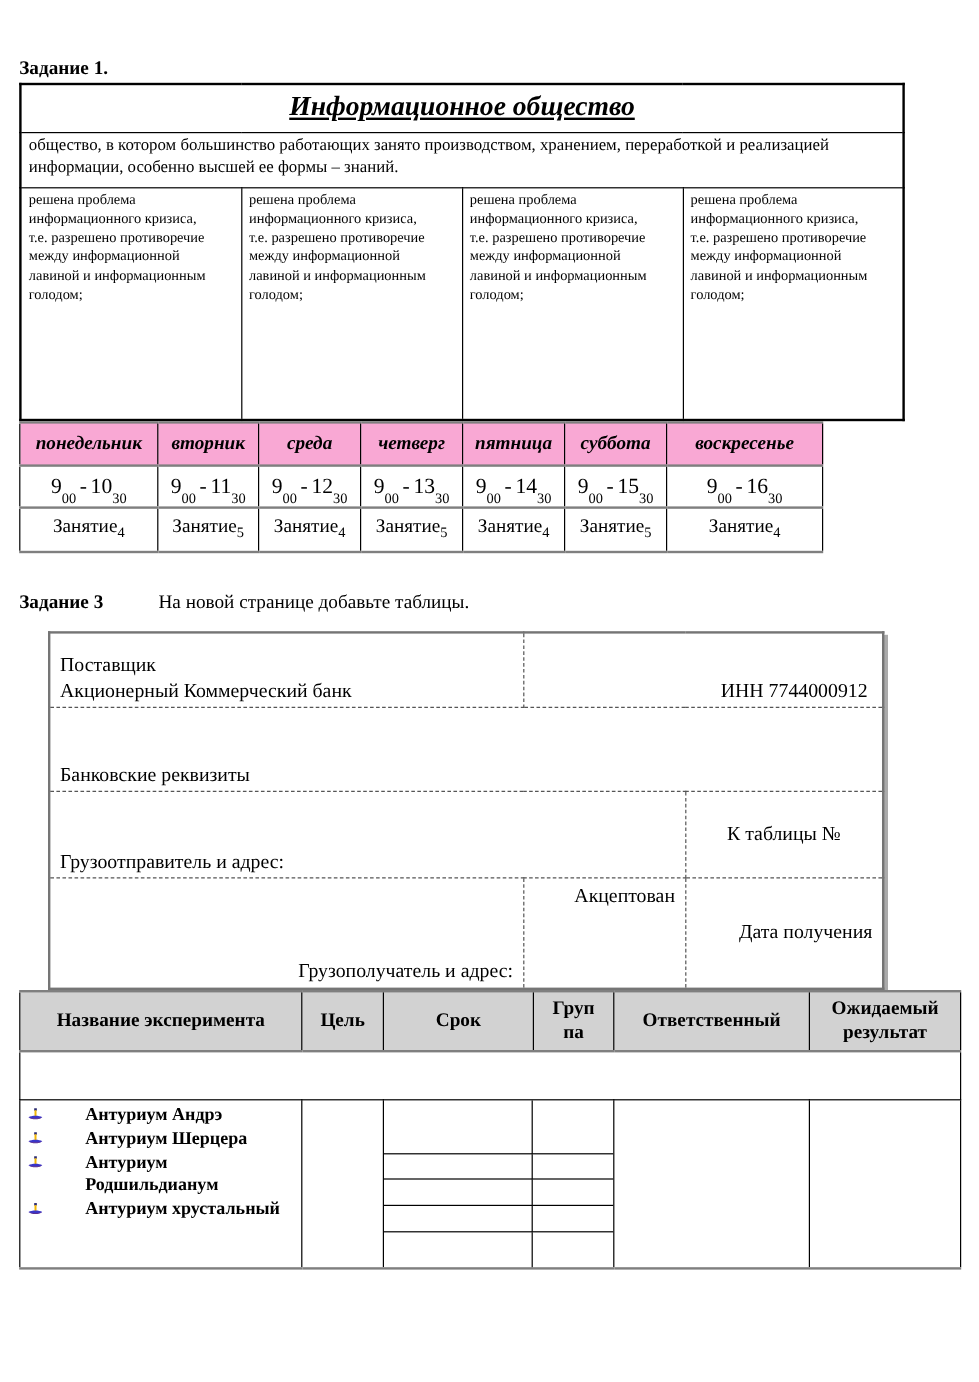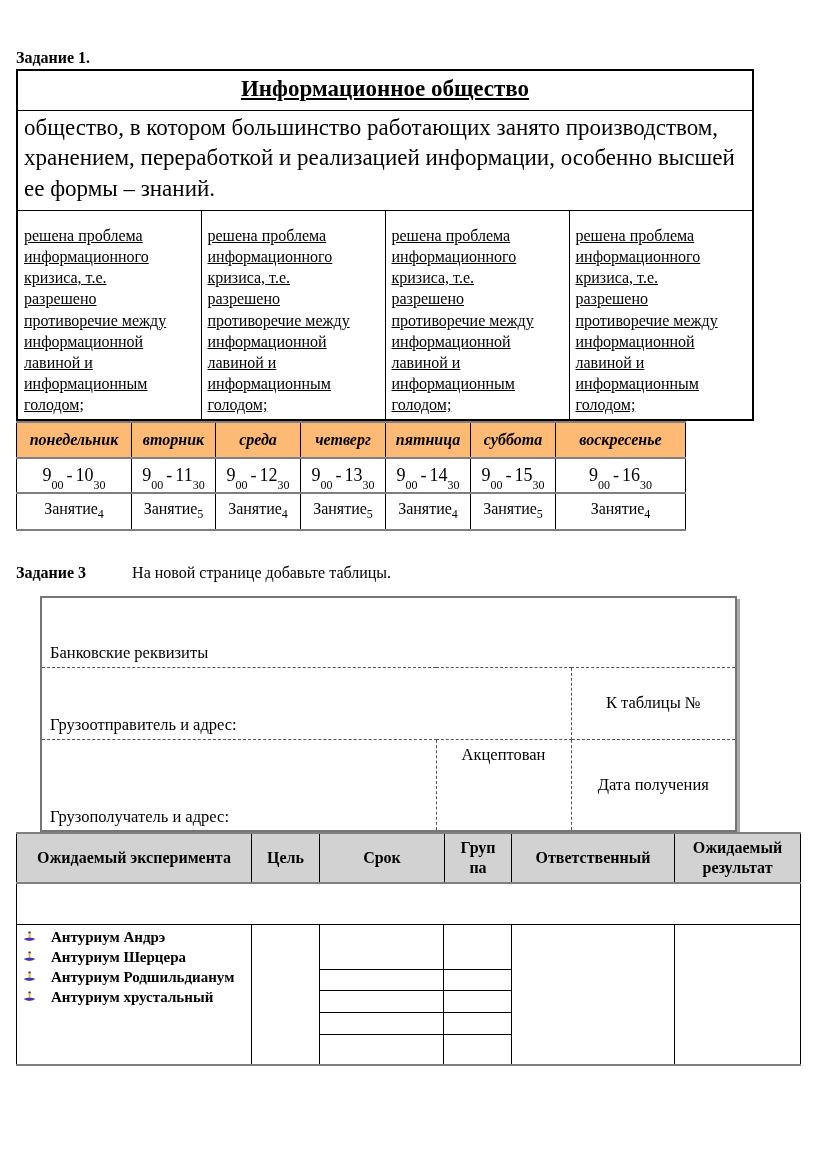--- a/index.html
+++ b/index.html
@@ -14,37 +14,37 @@
   .h-t1 { margin:0 0 2px 0; }
   .h-t2 { margin:19px 0 3px 0; }
   .h-t3 { margin:33px 0 0 0; }
   .h-t4 { margin:25px 0 7px 0; }
 
   
   table { border-collapse:collapse; }
   .t1 { width:738px; border:2px solid #000; table-layout:fixed; }
   .t1 td { border:1px solid #000; }
   .t1-title {
-    text-align:center; font-size:23px; font-weight:bold; 
+    text-align:center; font-size:23px; font-weight:bold; font-style:italic;
     text-decoration:underline; padding:5px 0 8px 0;
   }
-  .t1-desc { font-size:23px; line-height:1.32; padding:2px 10px 6px 6px; }
+  .t1-desc { font-size:14px; line-height:1.32; padding:2px 10px 6px 6px; }
   .t1-col  {
-    vertical-align:top; font-size:16px; line-height:1.32;
-    padding:14px 20px 4px 6px; height:194px;text-decoration:underline;
+    vertical-align:top; font-size:12px; line-height:1.32;
+    padding:2px 20px 4px 6px; height:194px;
   }
 
   
   .t2 { table-layout:fixed; width:669px; }
   .t2 th, .t2 td {
     border-left:1px solid #000; border-right:1px solid #000;
     border-top:2px solid #7f7f7f; border-bottom:2px solid #7f7f7f;
     text-align:center;
   }
-  .t2 th { background:#fdba74; font-size:16px; font-weight:bold; font-style:italic; padding:8px 2px; }
+  .t2 th { background:#f9a8d4; font-size:16px; font-weight:bold; font-style:italic; padding:8px 2px; }
   .t2 .time-row td { font-size:18px; padding:4px 0 6px 0; }
   .t2 .time-row sup { font-size:12px; position:relative; top:15px; }
   .t2 .sep { margin:0 3px; }
   .t2 .lesson-row td { font-size:16px; padding:6px 0 7px 0; }
   .t2 .lesson-row sub { font-size:12px; }
 
   
   .t3 {
     width:695px; margin:14px 0 0 24px; table-layout:fixed;
     border:2px solid #757575; box-shadow:3px 3px 0 #ababab;
@@ -55,35 +55,35 @@
   }
   .t3 .inn   { text-align:right; padding-right:12px; }
   .t3 .phone { padding-left:12px; }
   .t3 .registry { vertical-align:middle; text-align:center; }
   .t3 .accepted { vertical-align:top; text-align:center; padding-top:4px; }
   .t3 .datercv  { vertical-align:middle; text-align:center; }
   .t3 .r1 td { height:63px; }
   .t3 .r2 td { height:57px; }
   .t3 .r3 td { height:70px; }
   .t3 .r4 td { height:72px; }
-  .t3 .r5 td { height:92px; }
+  .t3 .r5 td { height:92px;text-align:right; }
 
   
   .t4 { table-layout:fixed; width:784px; }
   .t4 th, .t4 td { border-left:1px solid #000; border-right:1px solid #000; }
   .t4 th {
     background:#d2d2d2; font-size:16px; font-weight:bold; text-align:center;
     border-top:2px solid #7f7f7f; border-bottom:2px solid #7f7f7f;
     padding:4px 2px; line-height:1.25;
   }
   .t4 .group-th { white-space:pre-line; }
   .t4 .empty-row td { height:41px; border-bottom:1px solid #000; }
   .t4 .data-row td { height:139px; vertical-align:top; border-bottom:2px solid #7f7f7f; }
   .t4 .bullets { padding:3px 4px 0 4px; }
-  .li { display:flex; align-items:flex-start; margin:0 0 1px 0; }
+  .li { display:flex; align-items:flex-start; margin:0 0 1px 0;gap:20px; }
   .li .bicon { flex:0 0 13px; width:13px; height:13px; margin:3px 15px 0 2px; }
   .li .btxt { font-size:15px; font-weight:bold; line-height:19px; }
   .t4 .subcell { padding:0; }
   .subgrid { width:100%; height:139px; display:grid; grid-template-columns:124px auto; grid-template-rows:45px 21px 22px 22px auto; }
   .subgrid .sc { border-bottom:1px solid #000; }
   .subgrid .sc.colA { border-right:1px solid #000; }
   .subgrid .sc.last { border-bottom:none; }
 </style>
 </head>
 <body>
@@ -152,20 +152,27 @@
   <div class="task-heading h-t3">
     <span>Задание 3</span><span class="norm"> На новой странице добавьте таблицы.</span>
   </div>
   <table class="t3">
     <colgroup>
         <col style="width:395px">
         <col style="width:135px">
         <col style="width:165px">
       </colgroup>
     <tbody>
+        <tr class="r1">
+      <td>
+        <div>Поставщик</div>
+        <div>Акционерный Коммерческий банк</div>
+      </td>
+      <td colspan="2" class="inn">ИНН 7744000912</td>
+    </tr>
     <tr class="r3">
       <td colspan="3">Банковские реквизиты</td>
     </tr>
     <tr class="r4">
       <td colspan="2">Грузоотправитель и адрес:</td>
       <td class="registry">К таблицы №</td>
     </tr>
     <tr class="r5">
       <td>Грузополучатель и адрес:</td>
       <td class="accepted">Акцептован</td>
@@ -178,21 +185,21 @@
     <colgroup>
       <col style="width:235px">
         <col style="width:68px">
         <col style="width:125px">
       <col style="width:67px">
         <col style="width:163px">
         <col style="width:126px">
     </colgroup>
     <tbody>
         <tr>
-      <th>Ожидаемый эксперимента</th>
+      <th>Название эксперимента</th>
       <th>Цель</th>
       <th>Срок</th>
       <th class="group-th">Груп
 па</th>
       <th>Ответственный</th>
       <th>Ожидаемый результат</th>
     </tr>
     <tr class="empty-row">
       <td colspan="6"></td>
     </tr>

